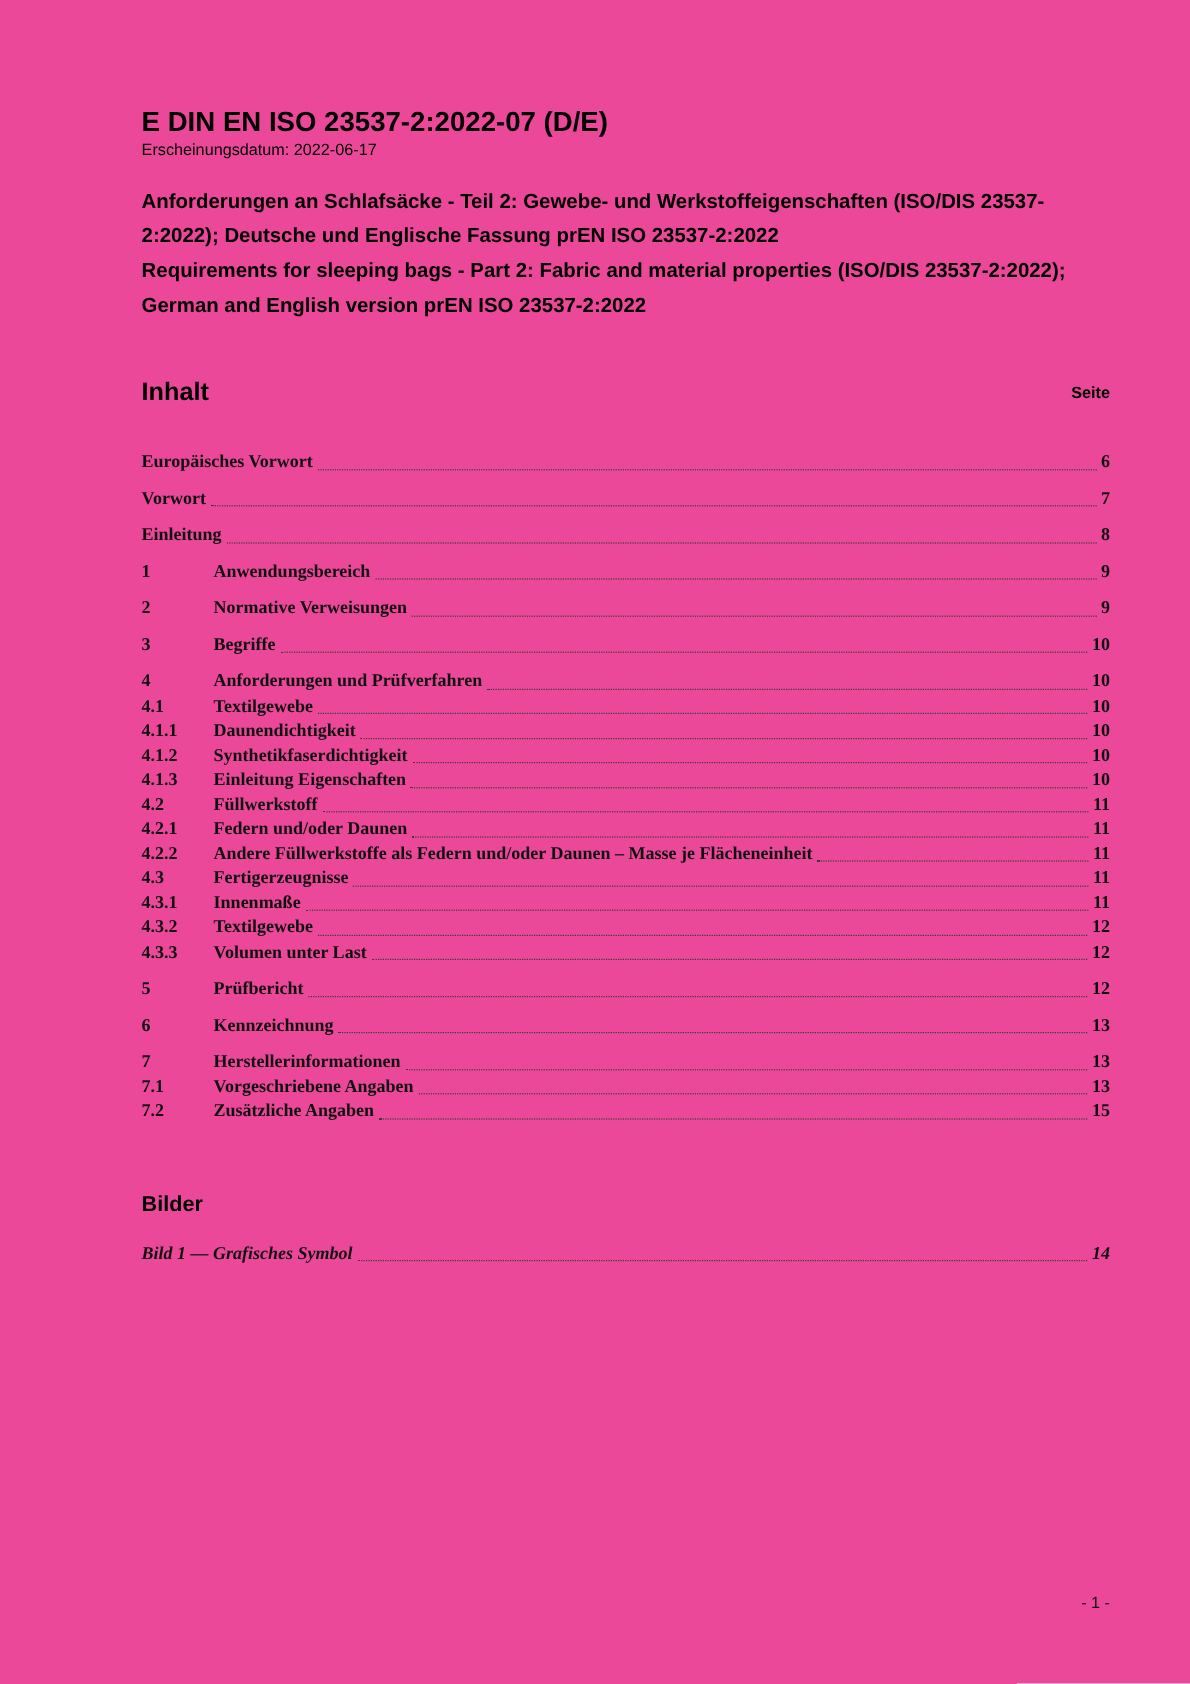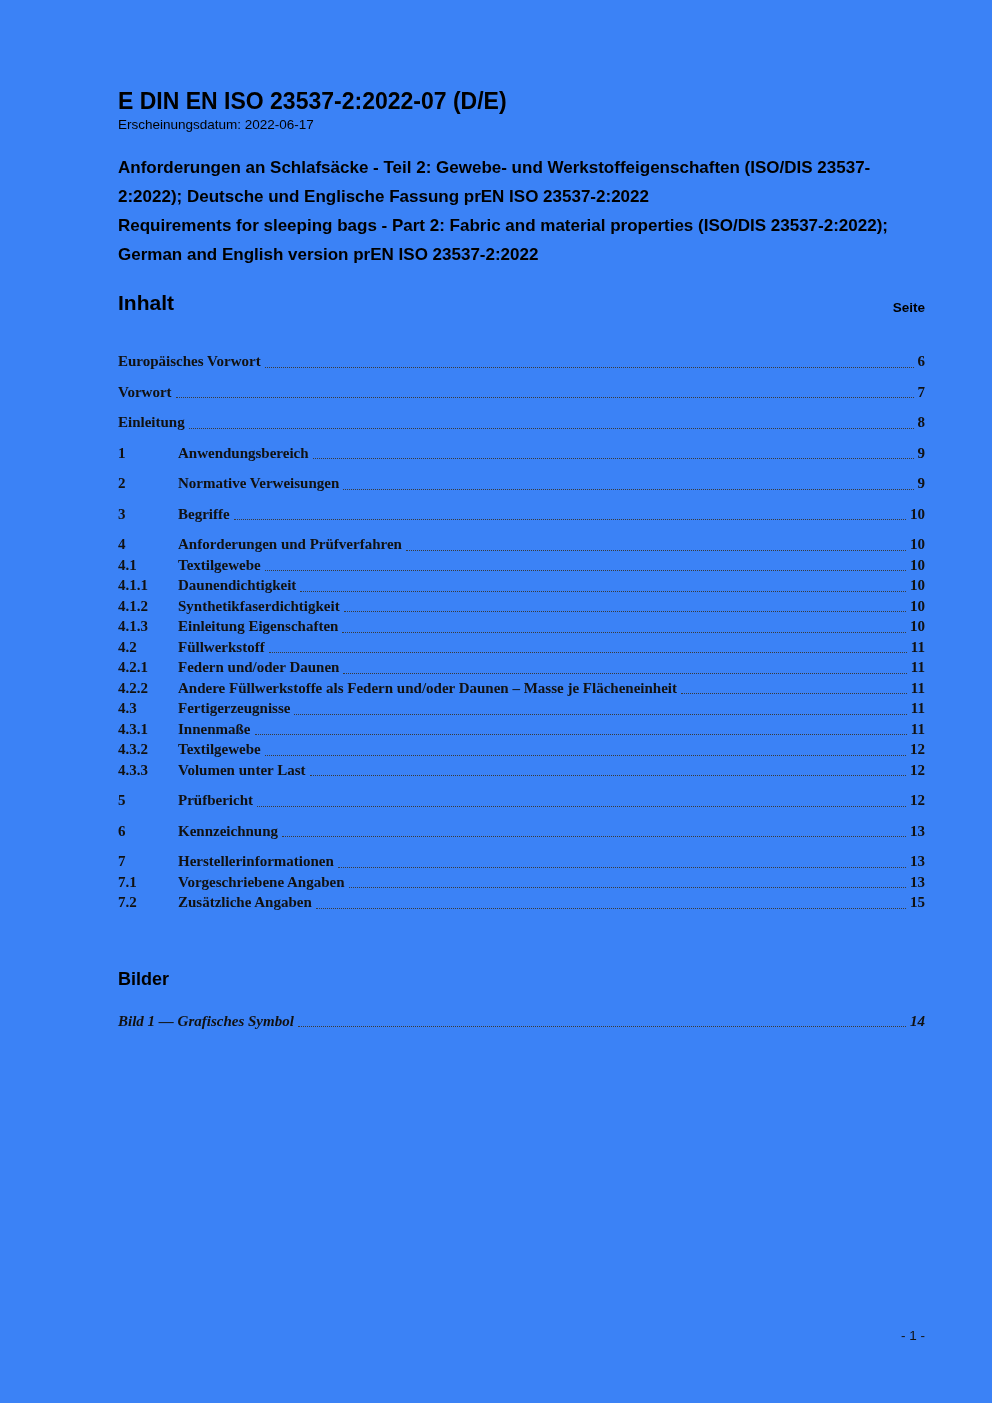--- a/index.html
+++ b/index.html
@@ -13,21 +13,21 @@
     position: relative;
     font-family: "Liberation Sans", sans-serif;
     color: #000000;
   }
   .page {
     box-sizing: border-box;
     width: 100%;
     height: 100%;
     padding: 88px 67px 0 118px;
     position: relative;
-    background: #3b82f6;
+    background: #ec4899;
   }
   .doc-title {
     font-size: 23px;
     font-weight: bold;
     margin: 0;
     line-height: 26px;
   }
   .pub-date {
     font-size: 13.5px;
     margin-top: 3px;
@@ -37,22 +37,22 @@
     font-size: 17px;
     line-height: 29px;
     margin: 0;
   }
   .std-de { margin-top: 21px; }
   .std-en { }
 
   .toc-header {
     display: flex;
     justify-content: space-between;
-    align-items: flex-end;
-    margin-top: 22px;
+    align-items: center;
+    margin-top: 46px;
     gap: 45px;
   }
   .toc-heading {
     font-size: 21px;
     font-weight: bold;
     margin: 0;
   }
   .seite-label {
     font-size: 13.5px;
     font-weight: bold;

